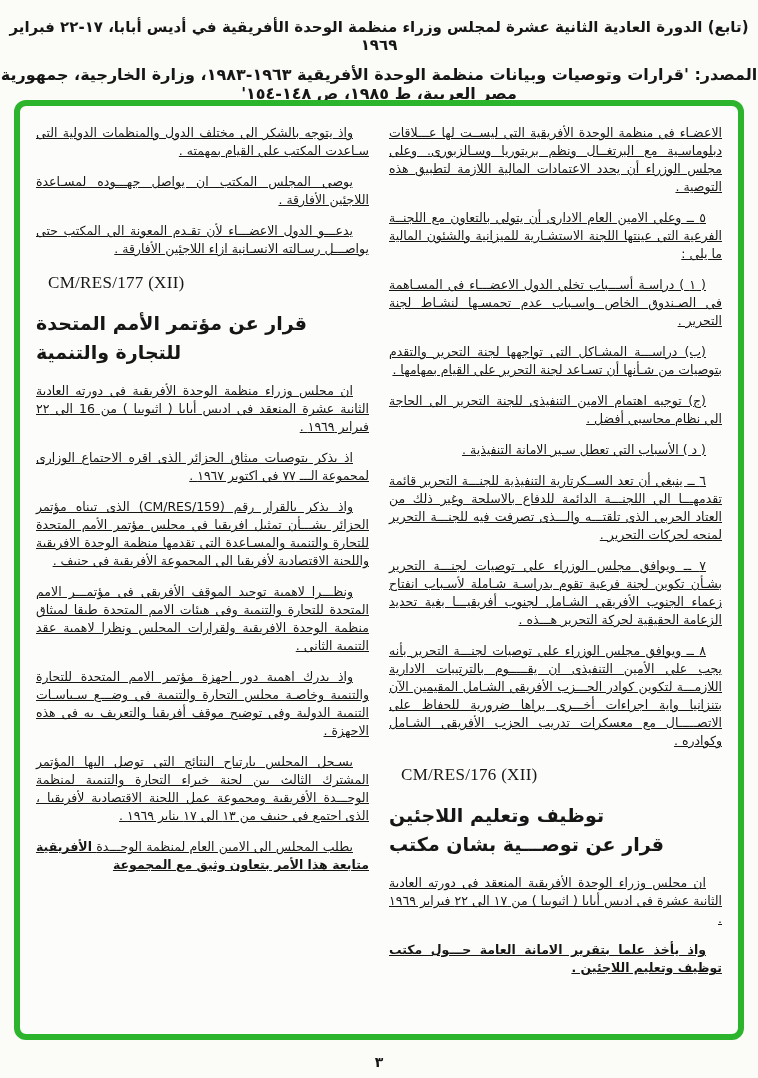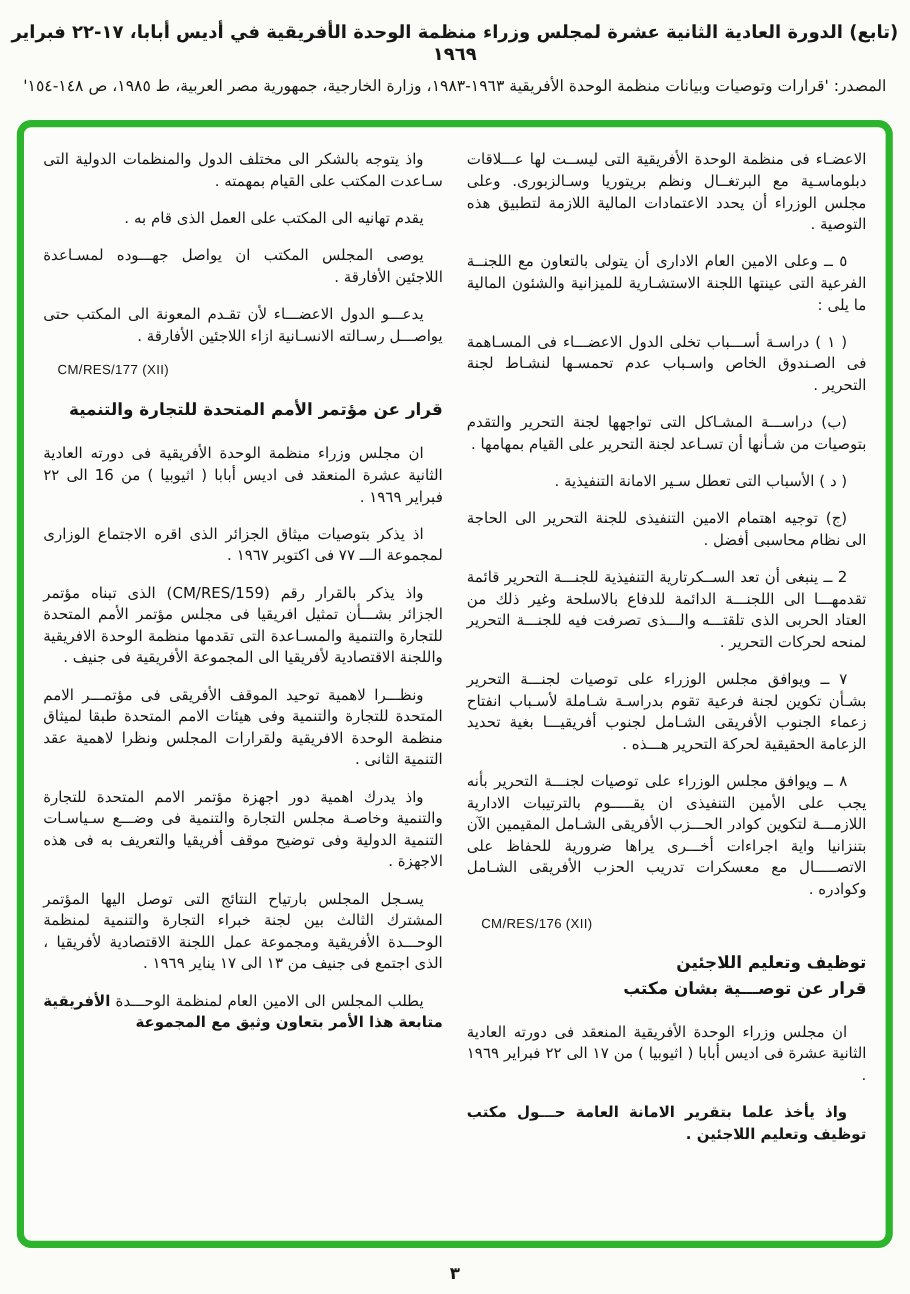--- a/index.html
+++ b/index.html
@@ -7,59 +7,59 @@
     width:758px;height:1078px;
     background:#fbfbf8;
     font-family:"DejaVu Sans", sans-serif;
     color:#161616;
   }
   .page{position:relative;width:758px;height:1078px;overflow:hidden;}
 
   
   .hdr{direction:rtl;text-align:center;padding-top:18px;}
   .hdr-line1{font-size:15px;font-weight:bold;letter-spacing:0.2px;}
-  .hdr-line2{font-size:13px;font-weight:normal;margin-top:11px;}
+  .hdr-line2{font-size:16px;font-weight:bold;margin-top:11px;}
 
   
   .content-box{
     position:absolute;left:14px;top:100px;
     width:730px;height:940px;
     box-sizing:border-box;
     border:6px solid #2cb42c;
     border-radius:12px;
     background:#fcfcfa;
     padding:18px 16px 14px 16px;
   }
   .columns{display:flex;direction:rtl;gap:20px;height:100%;}
   .col{
     flex:1 1 0;
     direction:rtl;
     text-align:justify;
     font-size:12.5px;
     line-height:1.44;
   }
-  p.para{margin:0 0 13px 0;text-indent:16px;}
+  p.para{margin:0 0 13px 0;text-indent:16px;text-decoration:underline;}
   p.para.noindent{text-indent:0;}
   .gap-md{margin-top:6px;}
   .gap-lg{margin-top:18px;}
   .gap-xl{margin-top:34px;}
   .bold{font-weight:bold;}
 
   .res-label{
     direction:ltr;text-align:left;
-    font-family:Liberation Sans, sans-serif;
-    font-size:11px;
+    font-family:Liberation Serif, serif;
+    font-size:17px;
     margin:0 0 14px 0;
     padding-left:12px;
     letter-spacing:0.3px;
   }
   .res-title{
-    text-align:right;
+    text-align:left;
     font-weight:bold;
-    font-size:14px;
+    font-size:19px;
     margin:0 0 16px 0;
     line-height:1.5;
   }
 
   .page-number{
     position:absolute;left:0;right:0;bottom:8px;
     text-align:center;
     font-size:14px;font-weight:bold;
     direction:rtl;
   }
@@ -75,37 +75,36 @@
   </div>
 
   <div class="content-box">
     <div class="columns">
 
       <div class="col">
         <p class="para noindent">الاعضـاء فى منظمة الوحدة الأفريقية التى ليســت لها عـــلاقات دبلوماسـية مع البرتغــال ونظم بريتوريا وسـالزبورى. وعلى مجلس الوزراء أن يحدد الاعتمادات المالية اللازمة لتطبيق هذه التوصية .</p>
         <p class="para gap-md">٥ ــ وعلى الامين العام الادارى أن يتولى بالتعاون مع اللجنــة الفرعية التى عينتها اللجنة الاستشـارية للميزانية والشئون المالية ما يلى :</p>
         <p class="para gap-md">( ١ ) دراسـة أســـباب تخلى الدول الاعضـــاء فى المسـاهمة فى الصـندوق الخاص واسـباب عدم تحمسـها لنشـاط لجنة التحرير .</p>
         <p class="para">(ب) دراســـة المشـاكل التى تواجهها لجنة التحرير والتقدم بتوصيات من شـأنها أن تسـاعد لجنة التحرير على القيام بمهامها .</p>
+        <p class="para">(ج) توجيه اهتمام الامين التنفيذى للجنة التحرير الى الحاجة الى نظام محاسبى أفضل .</p>
         <p class="para">( د ) الأسباب التى تعطل سـير الامانة التنفيذية .</p>
-        <p class="para">(ج) توجيه اهتمام الامين التنفيذى للجنة التحرير الى الحاجة الى نظام محاسبى أفضل .</p>
-        <p class="para gap-md">2 ــ ينبغى أن تعد الســكرتارية التنفيذية للجنـــة التحرير قائمة تقدمهـــا الى اللجنـــة الدائمة للدفاع بالاسلحة وغير ذلك من العتاد الحربى الذى تلقتـــه والـــذى تصرفت فيه للجنـــة التحرير لمنحه لحركات التحرير .</p>
+        <p class="para gap-md">٦ ــ ينبغى أن تعد الســكرتارية التنفيذية للجنـــة التحرير قائمة تقدمهـــا الى اللجنـــة الدائمة للدفاع بالاسلحة وغير ذلك من العتاد الحربى الذى تلقتـــه والـــذى تصرفت فيه للجنـــة التحرير لمنحه لحركات التحرير .</p>
         <p class="para gap-md">٧ ــ ويوافق مجلس الوزراء على توصيات لجنـــة التحرير بشـأن تكوين لجنة فرعية تقوم بدراسـة شـاملة لأسـباب انفتاح زعماء الجنوب الأفريقى الشـامل لجنوب أفريقيـــا بغية تحديد الزعامة الحقيقية لحركة التحرير هـــذه .</p>
         <p class="para gap-md">٨ ــ ويوافق مجلس الوزراء على توصيات لجنـــة التحرير بأنه يجب على الأمين التنفيذى ان يقـــــوم بالترتيبات الادارية اللازمـــة لتكوين كوادر الحـــزب الأفريقى الشـامل المقيمين الآن بتنزانيا واية اجراءات أخـــرى يراها ضرورية للحفاظ على الاتصـــــال مع معسكرات تدريب الحزب الأفريقى الشـامل وكوادره .</p>
         <div class="res-label gap-xl">CM/RES/176 (XII)</div>
         <div class="res-title">
           <div>توظيف وتعليم اللاجئين</div>
           <div>قرار عن توصـــية بشان مكتب</div>
         </div>
         <p class="para">ان مجلس وزراء الوحدة الأفريقية المنعقد فى دورته العادية الثانية عشرة فى اديس أبابا ( اثيوبيا ) من ١٧ الى ٢٢ فبراير ١٩٦٩ .</p>
         <p class="para bold gap-md">واذ يأخذ علما بتقرير الامانة العامة حـــول مكتب توظيف وتعليم اللاجئين .</p>
       </div>
 
       <div class="col">
         <p class="para">واذ يتوجه بالشكر الى مختلف الدول والمنظمات الدولية التى سـاعدت المكتب على القيام بمهمته .</p>
-        <p class="para gap-md">يقدم تهانيه الى المكتب على العمل الذى قام به .</p>
         <p class="para">يوصى المجلس المكتب ان يواصل جهـــوده لمسـاعدة اللاجئين الأفارقة .</p>
         <p class="para gap-md">يدعـــو الدول الاعضـــاء لأن تقـدم المعونة الى المكتب حتى يواصـــل رسـالته الانسـانية ازاء اللاجئين الأفارقة .</p>
         <div class="res-label gap-lg">CM/RES/177 (XII)</div>
         <div class="res-title">قرار عن مؤتمر الأمم المتحدة للتجارة والتنمية</div>
         <p class="para gap-lg">ان مجلس وزراء منظمة الوحدة الأفريقية فى دورته العادية الثانية عشرة المنعقد فى اديس أبابا ( اثيوبيا ) من 16 الى ٢٢ فبراير ١٩٦٩ .</p>
         <p class="para gap-md">اذ يذكر بتوصيات ميثاق الجزائر الذى اقره الاجتماع الوزارى لمجموعة الـــ ٧٧ فى اكتوبر ١٩٦٧ .</p>
         <p class="para gap-md">واذ يذكر بالقرار رقم (CM/RES/159) الذى تبناه مؤتمر الجزائر بشـــأن تمثيل افريقيا فى مجلس مؤتمر الأمم المتحدة للتجارة والتنمية والمسـاعدة التى تقدمها منظمة الوحدة الافريقية واللجنة الاقتصادية لأفريقيا الى المجموعة الأفريقية فى جنيف .</p>
         <p class="para gap-md">ونظـــرا لاهمية توحيد الموقف الأفريقى فى مؤتمـــر الامم المتحدة للتجارة والتنمية وفى هيئات الامم المتحدة طبقا لميثاق منظمة الوحدة الافريقية ولقرارات المجلس ونظرا لاهمية عقد التنمية الثانى .</p>
         <p class="para gap-md">واذ يدرك اهمية دور اجهزة مؤتمر الامم المتحدة للتجارة والتنمية وخاصـة مجلس التجارة والتنمية فى وضـــع سـياسـات التنمية الدولية وفى توضيح موقف أفريقيا والتعريف به فى هذه الاجهزة .</p>
         <p class="para">يسـجل المجلس بارتياح النتائج التى توصل اليها المؤتمر المشترك الثالث بين لجنة خبراء التجارة والتنمية لمنظمة الوحـــدة الأفريقية ومجموعة عمل اللجنة الاقتصادية لأفريقيا ، الذى اجتمع فى جنيف من ١٣ الى ١٧ يناير ١٩٦٩ .</p>

